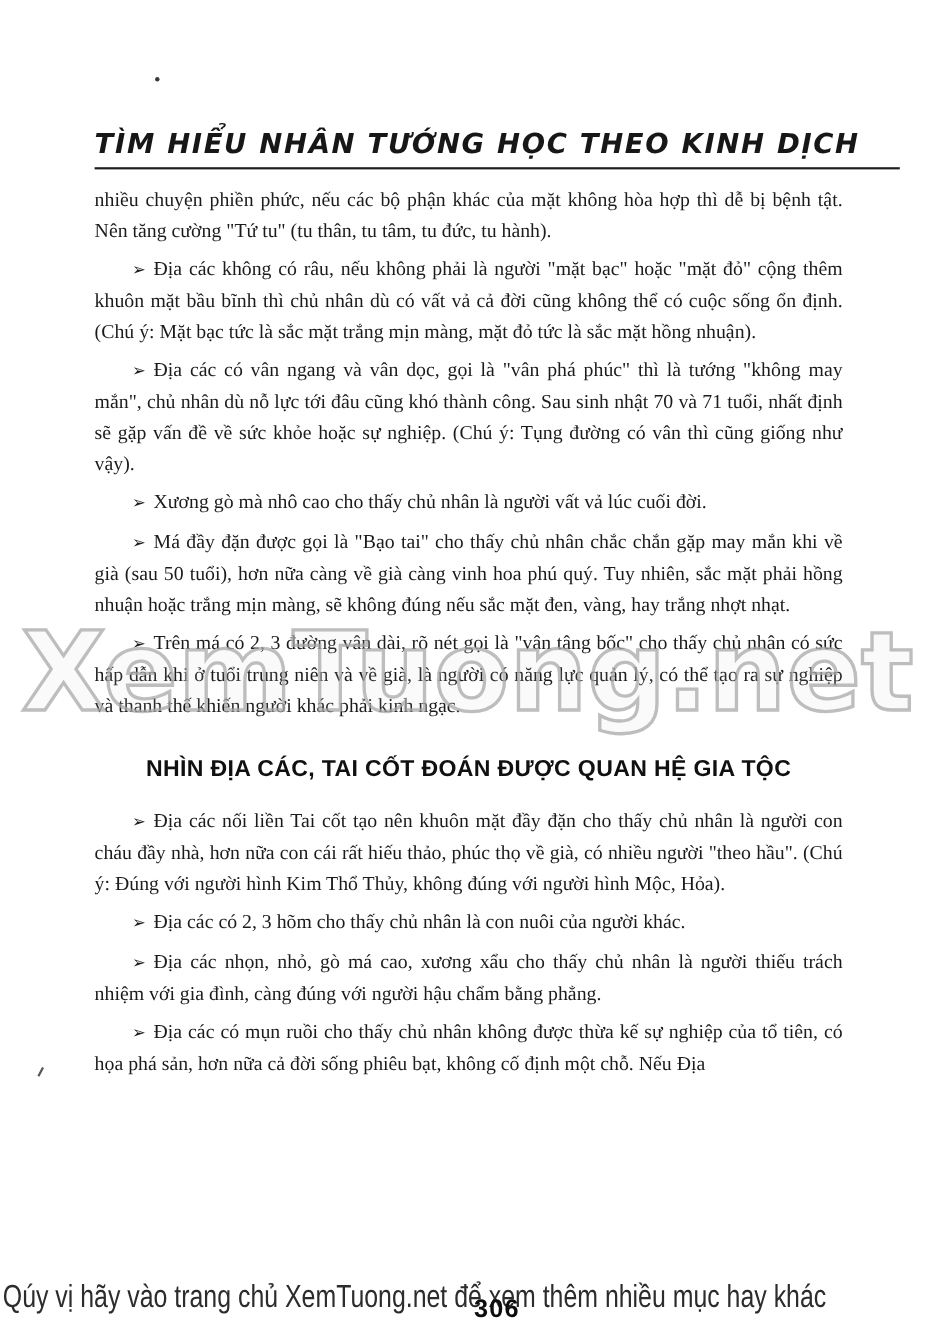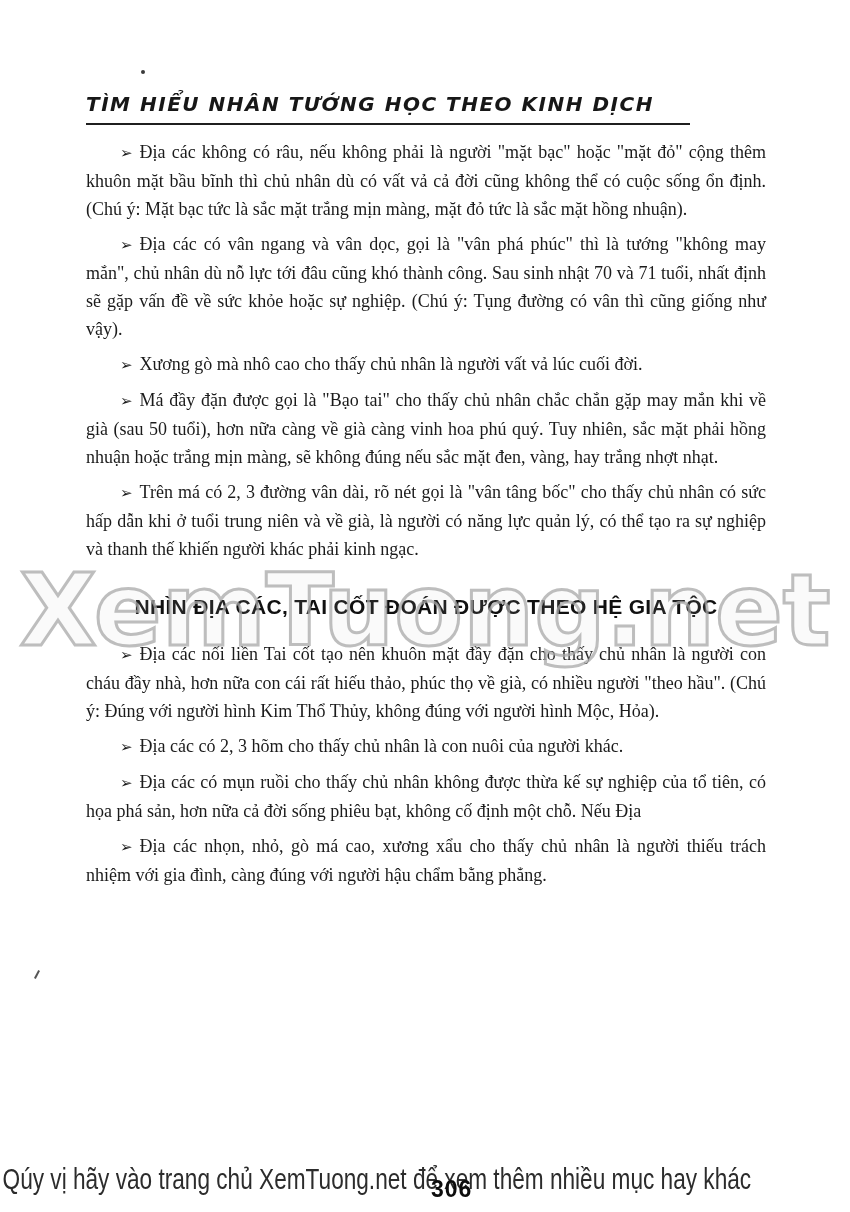--- a/index.html
+++ b/index.html
@@ -13,28 +13,29 @@
   }
   .content {
     position:absolute;
     left:86px; top:92px;
     width:680px;
   }
   .running-header {
     font-family:"DejaVu Sans", sans-serif;
     font-weight:bold;
     font-style:italic;
-    font-size:20px;
+    font-size:25px;
     letter-spacing:1.5px;
     color:#171717;
     display:inline-block;
     border-bottom:2.5px solid #1f1f1f;
     padding:0 36px 7px 0;
     margin-bottom:6px;
     white-space:nowrap;
+    margin-top:24px;
   }
   .para {
     font-size:18px;
     line-height:28px;
     text-align:justify;
     margin:7px 0;
   }
   .para.indent { text-indent:34px; }
   .arrow {
     font-family:"DejaVu Sans", sans-serif;
@@ -117,45 +118,46 @@
 
   <div class="artifact-dot"></div>
   <div class="artifact-tick"></div>
 
   <div class="watermark">XemTuong.net</div>
 
   <div class="content">
 
     <div class="running-header">TÌM HIỂU NHÂN TƯỚNG HỌC THEO KINH DỊCH</div>
 
+    <p class="para"><span>nhiều chuyện phiền phức, nếu các bộ phận khác của mặt không hòa hợp thì dễ bị bệnh tật. Nên tăng cường "Tứ tu" (tu thân, tu tâm, tu đức, tu hành).</span></p>
 
     <p class="para indent"><span class="arrow">➢</span><span>Địa các không có râu, nếu không phải là người "mặt bạc" hoặc "mặt đỏ" cộng thêm khuôn mặt bầu bĩnh thì chủ nhân dù có vất vả cả đời cũng không thể có cuộc sống ổn định. (Chú ý: Mặt bạc tức là sắc mặt trắng mịn màng, mặt đỏ tức là sắc mặt hồng nhuận).</span></p>
 
     <p class="para indent"><span class="arrow">➢</span><span>Địa các có vân ngang và vân dọc, gọi là "vân phá phúc" thì là tướng "không may mắn", chủ nhân dù nỗ lực tới đâu cũng khó thành công. Sau sinh nhật 70 và 71 tuổi, nhất định sẽ gặp vấn đề về sức khỏe hoặc sự nghiệp. (Chú ý: Tụng đường có vân thì cũng giống như vậy).</span></p>
 
     <p class="para indent"><span class="arrow">➢</span><span>Xương gò mà nhô cao cho thấy chủ nhân là người vất vả lúc cuối đời.</span></p>
 
     <p class="para indent"><span class="arrow">➢</span><span>Má đầy đặn được gọi là "Bạo tai" cho thấy chủ nhân chắc chắn gặp may mắn khi về già (sau 50 tuổi), hơn nữa càng về già càng vinh hoa phú quý. Tuy nhiên, sắc mặt phải hồng nhuận hoặc trắng mịn màng, sẽ không đúng nếu sắc mặt đen, vàng, hay trắng nhợt nhạt.</span></p>
 
     <p class="para indent"><span class="arrow">➢</span><span>Trên má có 2, 3 đường vân dài, rõ nét gọi là "vân tâng bốc" cho thấy chủ nhân có sức hấp dẫn khi ở tuổi trung niên và về già, là người có năng lực quản lý, có thể tạo ra sự nghiệp và thanh thế khiến người khác phải kinh ngạc.</span></p>
 
 
     <div class="section-heading">
-      <div>NHÌN ĐỊA CÁC, TAI CỐT ĐOÁN ĐƯỢC THEO HỆ GIA TỘC</div>
+      <div>NHÌN ĐỊA CÁC, TAI CỐT ĐOÁN ĐƯỢC QUAN HỆ GIA TỘC</div>
     </div>
 
     <p class="para indent"><span class="arrow">➢</span><span>Địa các nối liền Tai cốt tạo nên khuôn mặt đầy đặn cho thấy chủ nhân là người con cháu đầy nhà, hơn nữa con cái rất hiếu thảo, phúc thọ về già, có nhiều người "theo hầu". (Chú ý: Đúng với người hình Kim Thổ Thủy, không đúng với người hình Mộc, Hỏa).</span></p>
 
 
 
     <p class="para indent"><span class="arrow">➢</span><span>Địa các có 2, 3 hõm cho thấy chủ nhân là con nuôi của người khác.</span></p>
 
+    <p class="para indent"><span class="arrow">➢</span><span>Địa các nhọn, nhỏ, gò má cao, xương xẩu cho thấy chủ nhân là người thiếu trách nhiệm với gia đình, càng đúng với người hậu chẩm bằng phẳng.</span></p>
+
     <p class="para indent"><span class="arrow">➢</span><span>Địa các có mụn ruồi cho thấy chủ nhân không được thừa kế sự nghiệp của tổ tiên, có họa phá sản, hơn nữa cả đời sống phiêu bạt, không cố định một chỗ. Nếu Địa</span></p>
-
-    <p class="para indent"><span class="arrow">➢</span><span>Địa các nhọn, nhỏ, gò má cao, xương xẩu cho thấy chủ nhân là người thiếu trách nhiệm với gia đình, càng đúng với người hậu chẩm bằng phẳng.</span></p>
 
   </div>
 
   <div class="footer">
     <span class="footer-text">Qúy vị hãy vào trang chủ XemTuong.net để xem thêm nhiều mục hay khác</span>
   </div>
 
   <div class="page-number">306</div>
 
 </div>

